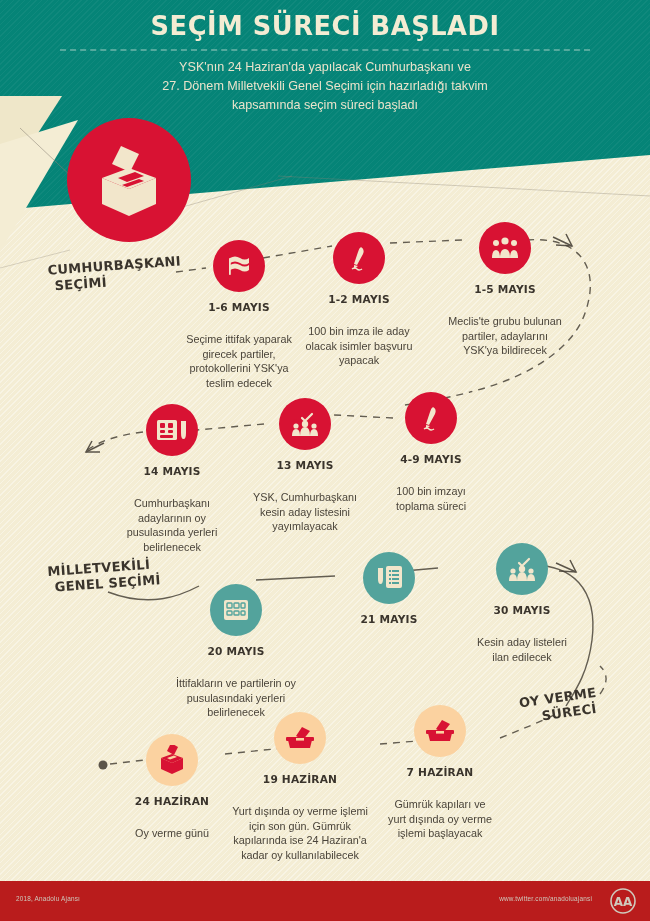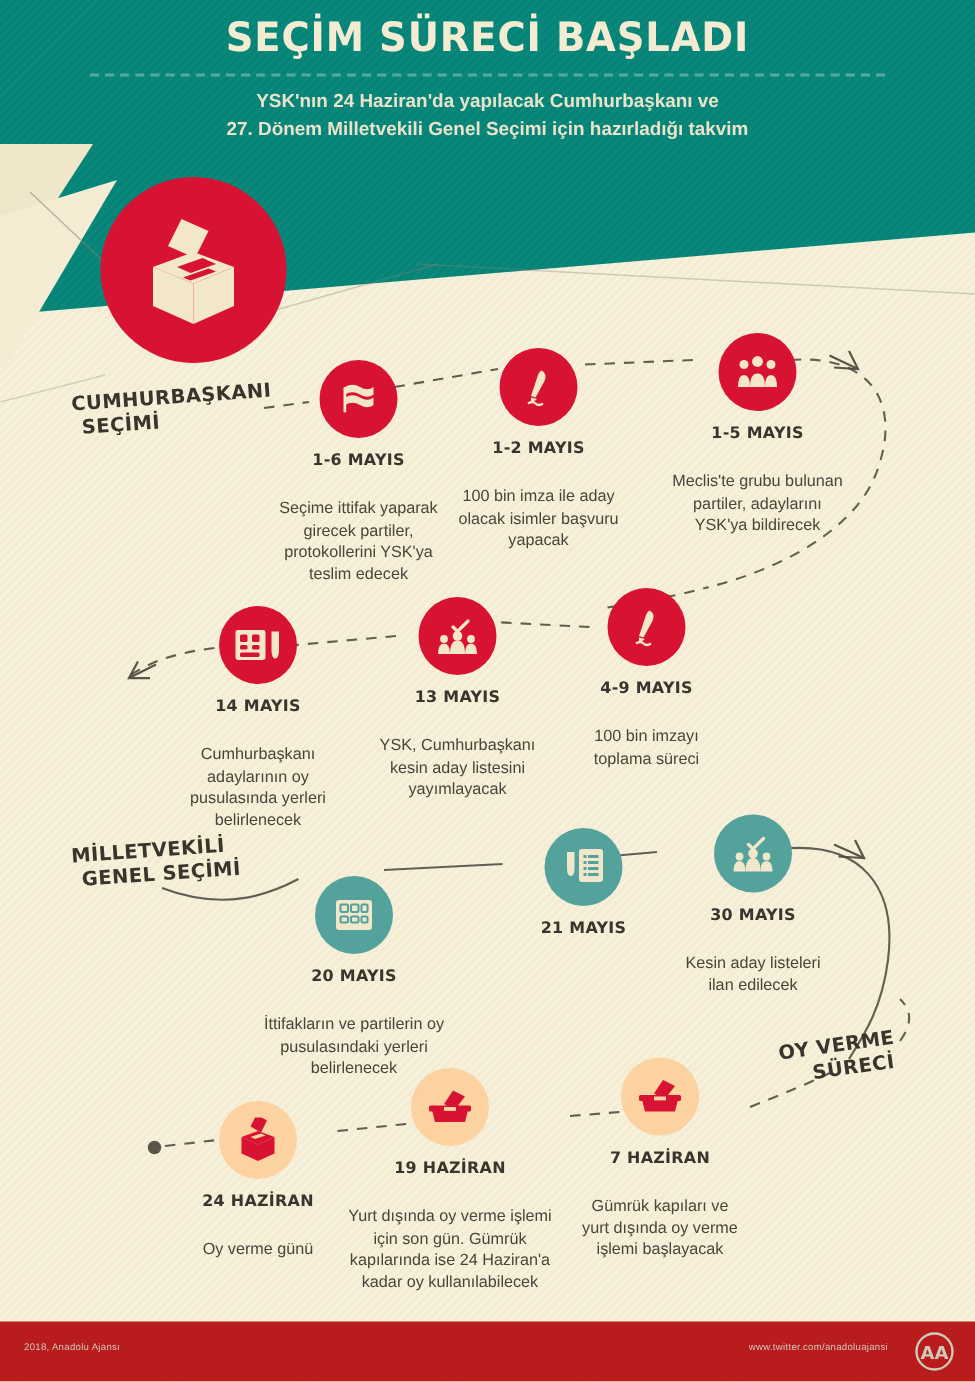--- a/index.html
+++ b/index.html
@@ -64,21 +64,21 @@
     letter-spacing:.6px;
     transform:scaleX(.95);
   }
   .title-rule{
     position:absolute;left:60px;top:49px;width:530px;height:0;z-index:6;
     border-top:2px dashed #63b0a4;opacity:.85;
   }
   .subtitle{
     position:absolute;left:105px;top:58px;width:440px;z-index:6;
     text-align:center;color:#eae3cb;
-    font-size:12.6px;line-height:19px;font-weight:bold;
+    font-size:12.6px;line-height:19px;
   }
 
   
   .hero-circle{
     position:absolute;left:67px;top:118px;width:124px;height:124px;
     border-radius:50%;background:#d81233;z-index:7;
   }
   .hero-circle svg{position:absolute;left:50%;top:50%;transform:translate(-50%,-50%);}
 
   
@@ -149,20 +149,21 @@
     <line x1="172" y1="210" x2="292" y2="176" stroke="#8a8275" stroke-width="1" opacity=".35"></line>
     <line x1="278" y1="176" x2="650" y2="196" stroke="#8a8275" stroke-width="1" opacity=".35"></line>
     <line x1="0" y1="268" x2="70" y2="250" stroke="#8a8275" stroke-width="1" opacity=".3"></line>
   </svg>
 
   <div class="title">SEÇİM SÜRECİ BAŞLADI</div>
   <div class="title-rule"></div>
   <div class="subtitle">
     <div>YSK'nın 24 Haziran'da yapılacak Cumhurbaşkanı ve</div>
     <div>27. Dönem Milletvekili Genel Seçimi için hazırladığı takvim</div>
+    <div>kapsamında seçim süreci başladı</div>
   </div>
 
   <div class="hero-circle">
     <svg width="74" height="76" viewBox="0 0 74 76">
       <g fill="#f2e6cb">
         <polygon points="29,4 47,12 38,30 20,22"></polygon>
         <polygon points="10,36 37,26 64,36 37,47"></polygon>
         <polygon points="10,36 10,62 37,74 37,47"></polygon>
         <polygon points="64,36 64,62 37,74 37,47"></polygon>
       </g>
@@ -359,21 +360,21 @@
           <rect x="15" y="14" width="2" height="2"></rect>
             <rect x="18" y="14" width="7" height="2"></rect>
           <rect x="15" y="18" width="2" height="2"></rect>
             <rect x="18" y="18" width="7" height="2"></rect>
         </g>
       </svg>
     </div>
     <div class="date">21 MAYIS</div>
   </div>
 
-  <div class="node teal" style="left:448px;top:543px;width:108px;">
+  <div class="node teal" style="left:468px;top:543px;width:108px;">
     <div class="circ">
       <svg width="30" height="28" viewBox="0 0 30 28">
         <path d="M12 8 l3 3 l7 -7" stroke="#f2e6cb" stroke-width="2.2" fill="none" stroke-linecap="round"></path>
         <g fill="#f2e6cb">
           <circle cx="15" cy="14" r="3.2"></circle>
             <path d="M10 26 q0-9 5-9 q5 0 5 9 z"></path>
           <circle cx="6" cy="16" r="2.6"></circle>
             <path d="M2 26 q0-7 4-7 q4 0 4 7 z"></path>
           <circle cx="24" cy="16" r="2.6"></circle>
             <path d="M20 26 q0-7 4-7 q4 0 4 7 z"></path>

